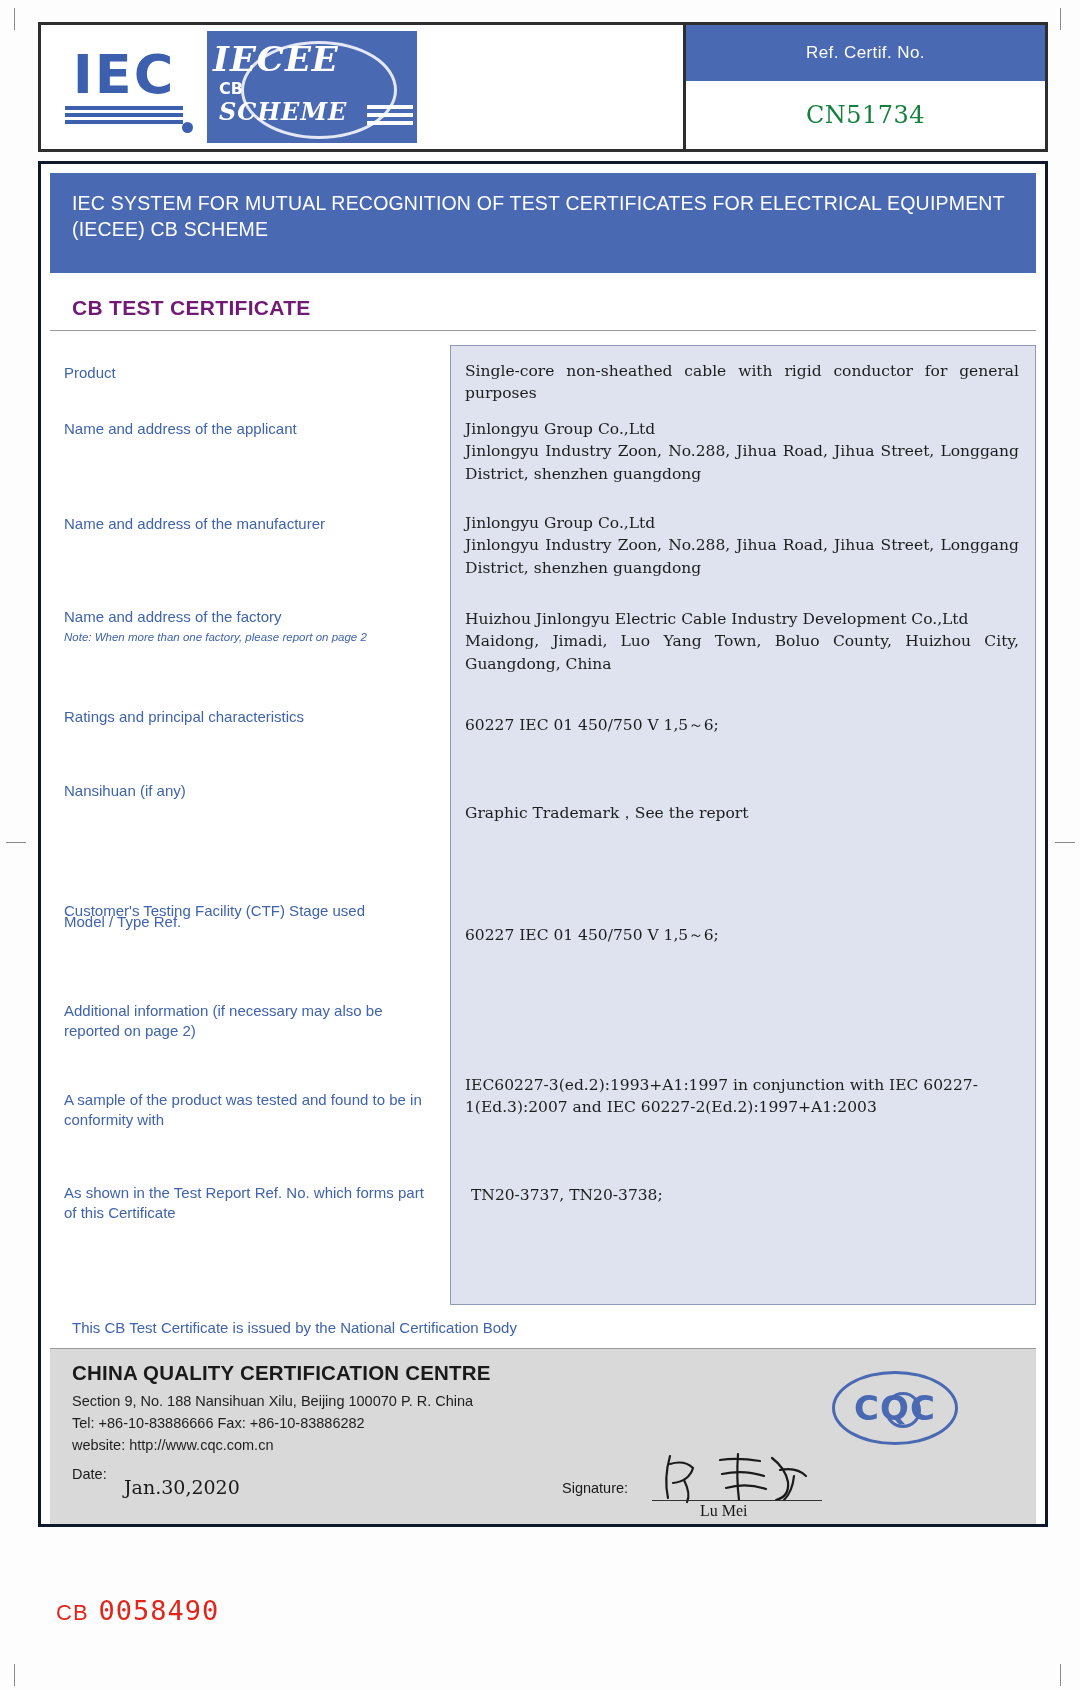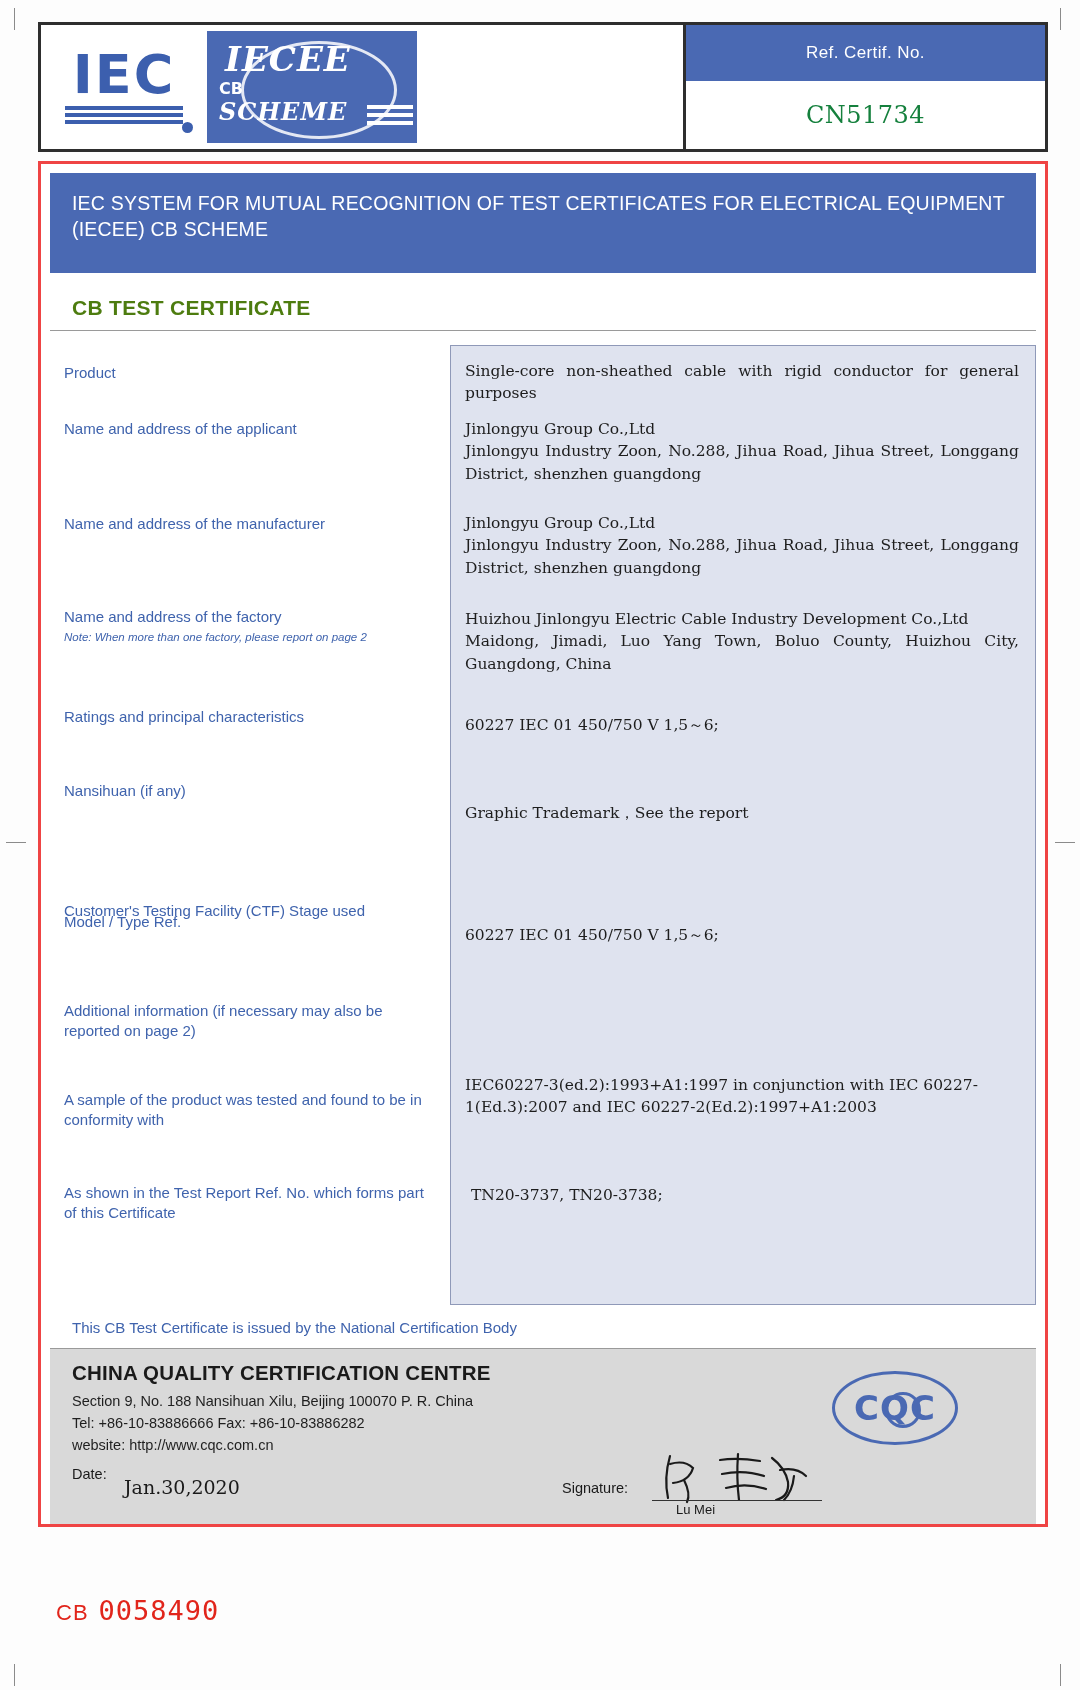--- a/index.html
+++ b/index.html
@@ -99,21 +99,21 @@
   .logo-iecee .ellipse {
     position: absolute;
     width: 150px; height: 92px;
     border: 3px solid #ffffff;
     border-radius: 50%;
     left: 34px; top: 10px;
     opacity: .85;
   }
   .logo-iecee .t1 {
     position: absolute;
-    left: 18px; top: 8px;
+    left: 6px; top: 8px;
     font-family: "DejaVu Serif", serif;
     font-style: italic;
     font-weight: bold;
     font-size: 34px;
     letter-spacing: 1px;
   }
   .logo-iecee .t2 {
     position: absolute;
     left: 12px; top: 48px;
     font-size: 16px;
@@ -162,38 +162,38 @@
     justify-content: center;
     font-family: "DejaVu Serif", serif;
     font-size: 24px;
     color: #15803d;
     letter-spacing: .5px;
   }
 
   
   .body-box {
     margin-top: 9px;
-    border: 3px solid #ef4444;
+    border: 3px solid #0f172a;
     box-sizing: border-box;
     background: #ffffff;
     position: relative;
   }
   .banner {
     margin: 9px;
     background: #4a69b3;
     color: #ffffff;
     min-height: 100px;
     box-sizing: border-box;
     padding: 18px 18px 0 22px;
     font-size: 19.5px;
     line-height: 1.32;
     letter-spacing: .2px;
   }
   .cb-title {
-    color: #4d7c0f;
+    color: #701a75;
     font-weight: bold;
     font-size: 21px;
     letter-spacing: .3px;
     padding: 14px 0 10px 22px;
     border-bottom: 1px solid #9a9a9a;
     margin: 0 9px;
   }
 
   .content {
     position: relative;
@@ -319,23 +319,23 @@
     font-size: 14.5px;
   }
   .sig-line {
     position: absolute;
     left: 580px; top: 40px;
     width: 170px;
     border-bottom: 1px solid #333333;
   }
   .sig-name {
     position: absolute;
-    left: 604px; top: 42px;
-    font-size: 13px;
-    font-family: Liberation Sans, sans-serif;
+    left: 628px; top: 42px;
+    font-size: 16px;
+    font-family: Liberation Serif, serif;
   }
   .sig-mark {
     position: absolute;
     left: 588px; top: -10px;
     width: 160px; height: 54px;
   }
 
   .serial {
     position: absolute;
     left: 56px;

